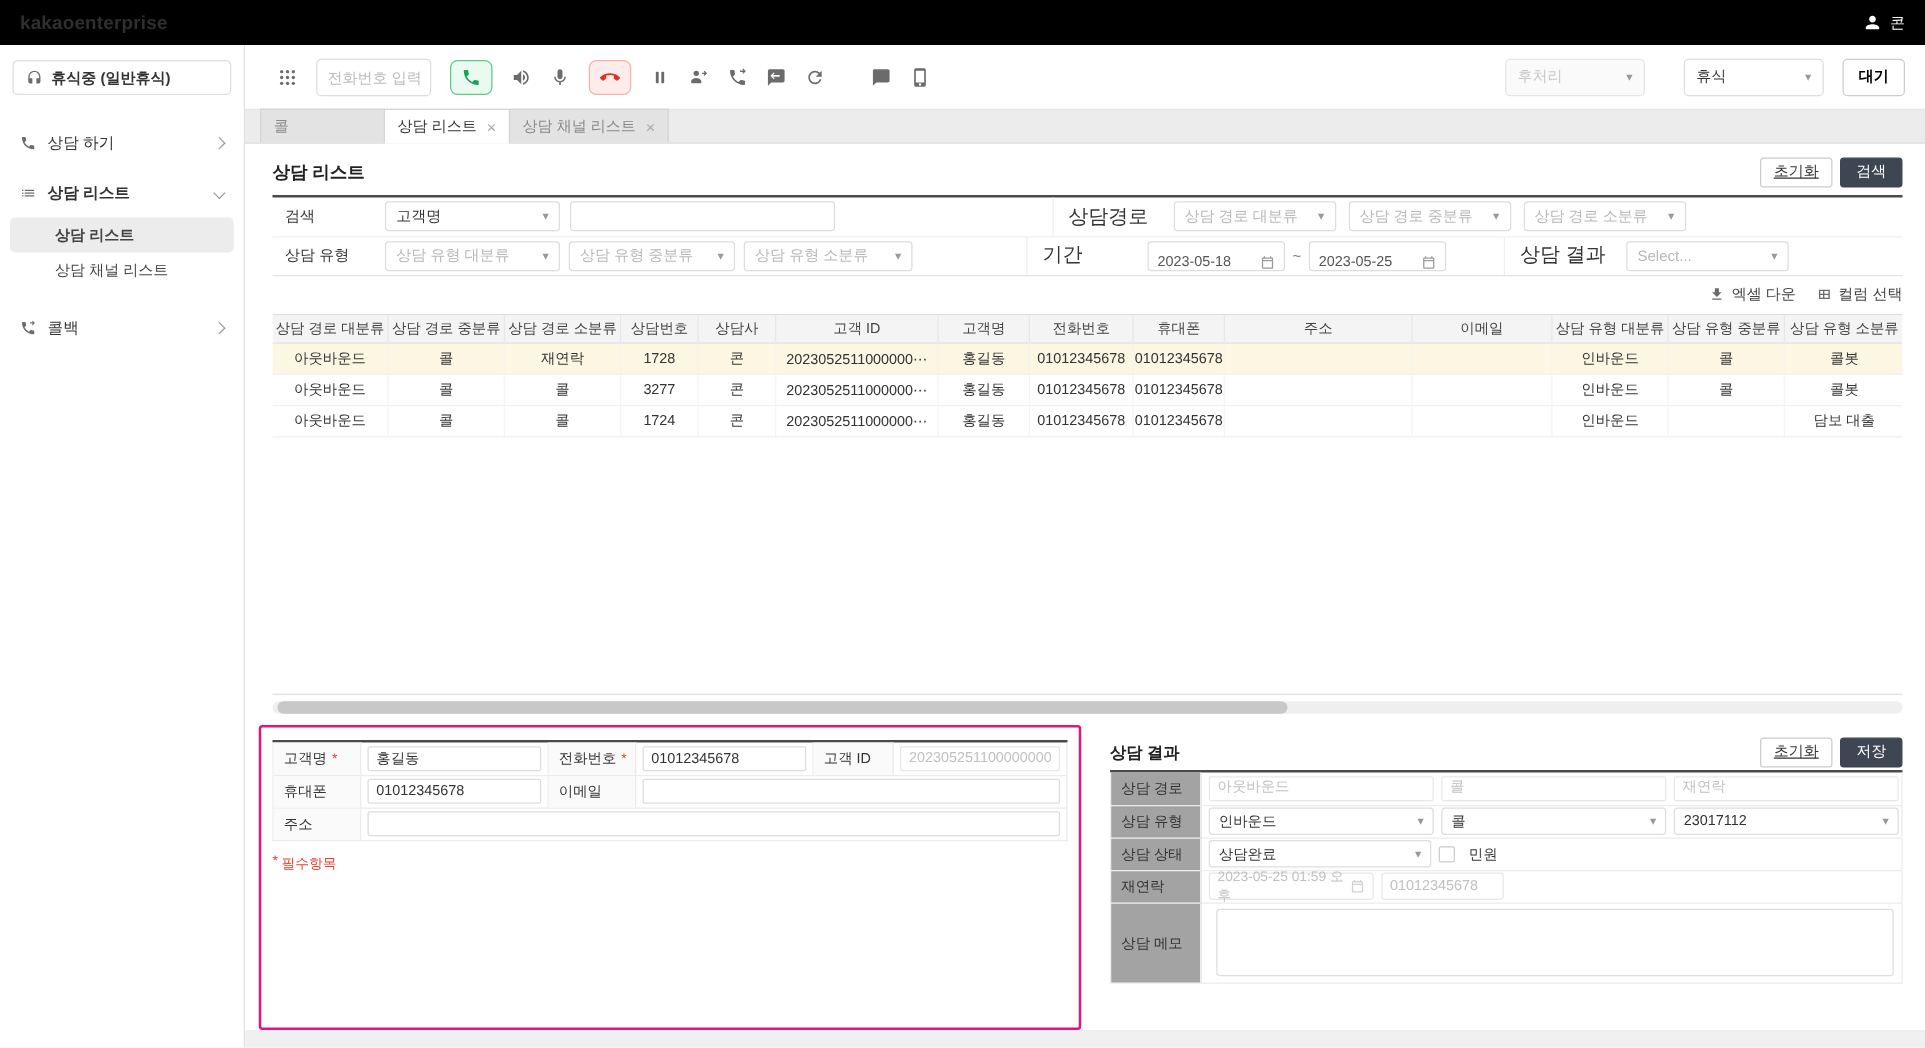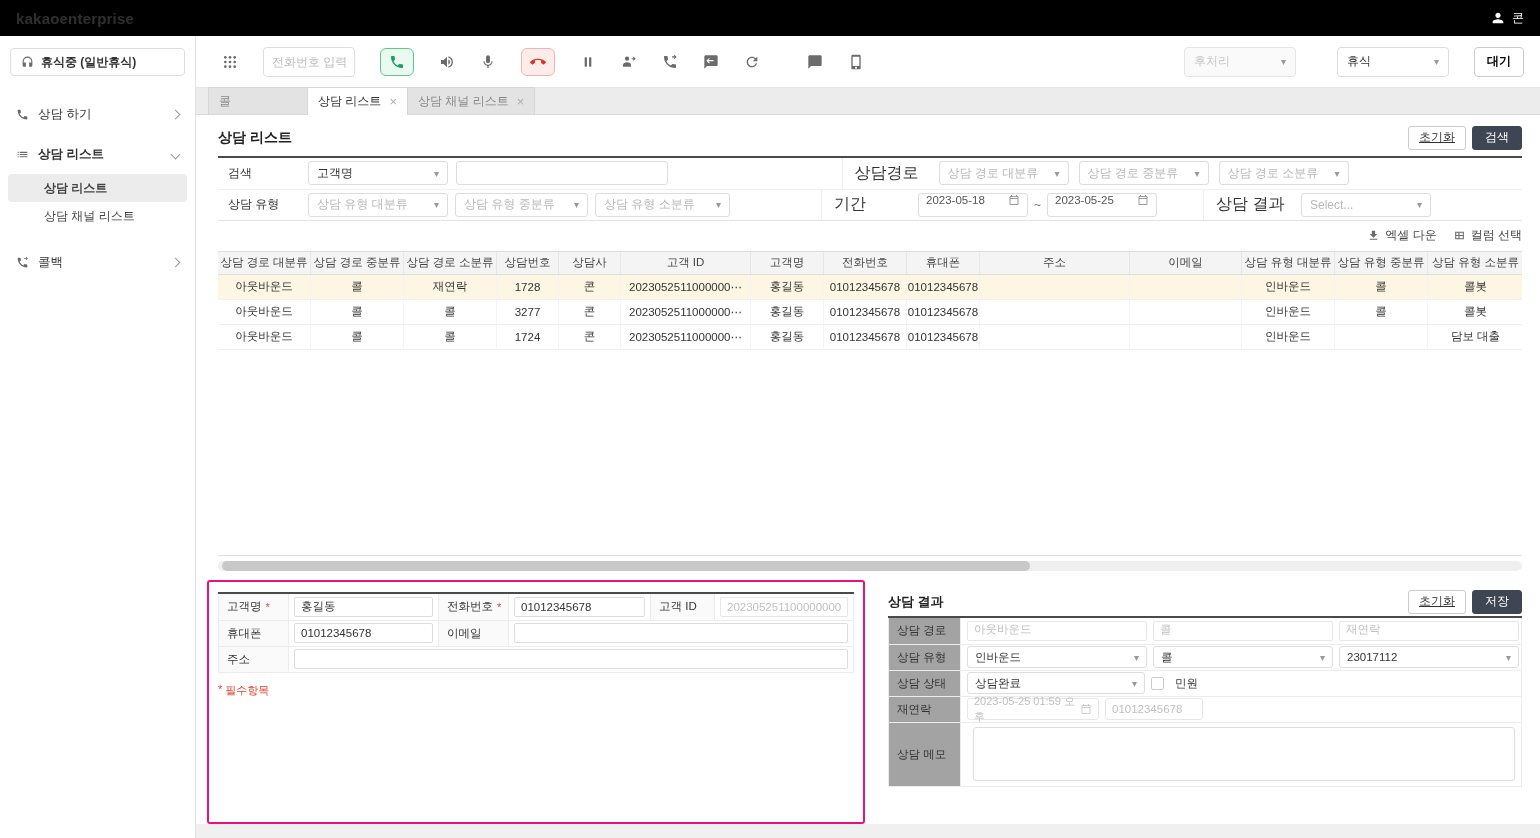--- a/index.html
+++ b/index.html
@@ -29,21 +29,21 @@
   .chev.right { transform:rotate(-45deg); }
   .chev.down { transform:rotate(45deg); }
 
   
   .ic { width:16px; height:16px; display:inline-block; color:#6b6b6b; flex:0 0 auto; }
   .ic svg { width:100%; height:100%; fill:currentColor; display:block; }
   .ic.sm { width:13px; height:13px; }
   .ic.xs { width:12px; height:12px; }
 
   
-  .toolbar { height:52px; background:#fff; border-bottom:1px solid #e6e6e6; display:flex; align-items:center; gap:25px; padding:0 16px 0 26px; flex:0 0 52px; }
+  .toolbar { height:52px; background:#fff; border-bottom:1px solid #e6e6e6; display:flex; align-items:center; gap:15px; padding:0 16px 0 26px; flex:0 0 52px; }
   .phone-input { width:92px; height:30px; border:1px solid #ddd; border-radius:4px; padding:0 8px; font-size:12px; font-family:inherit; color:#333; }
   .phone-input::placeholder { color:#bbb; }
   .pill-btn { width:34px; height:28px; border-radius:6px; display:flex; align-items:center; justify-content:center; cursor:pointer; }
   .pill-btn.green { background:#eafaf0; border:1px solid #5fc98a; }
   .pill-btn.green .ic { color:#17a35d; }
   .pill-btn.red { background:#fdecea; border:1px solid #f2b3ad; }
   .pill-btn.red .ic { color:#e0321f; }
   .tool-icon { cursor:pointer; }
   .tb-spacer { flex:1; }
   .selbox { height:30px; border:1px solid #ddd; border-radius:4px; background:#fff; display:flex; align-items:center; justify-content:space-between; padding:0 9px; font-size:12px; color:#333; cursor:pointer;margin-left:16px; }
@@ -72,21 +72,21 @@
   
   .filters { border-bottom:1px solid #e4e4e4; }
   .f-row { height:31px; display:flex; align-items:center; }
   .f-row + .f-row { border-top:1px solid #efefef; }
   .f-label { width:82px; padding-left:10px; font-size:12px; color:#333; flex:0 0 82px; }
   .f-label2 { width:90px; padding-left:12px; font-size:16px; color:#333; flex:0 0 90px; border-left:1px solid #efefef; height:100%; display:flex; align-items:center; }
   .fsel { height:24px; border:1px solid #ddd; border-radius:3px; background:#fff; display:flex; align-items:center; justify-content:space-between; padding:0 8px; font-size:12px; color:#333; cursor:pointer; }
   .fsel .arr { color:#999; font-size:10px; }
   .fsel.ph { color:#b8b8b8; }
   .f-input { height:24px; width:212px; border:1px solid #ddd; border-radius:3px; padding:0 8px; font-size:12px; font-family:inherit; margin-left:8px; }
-  .datebox { height:24px; width:110px; border:1px solid #ddd; border-radius:3px; display:flex; align-items:flex-start; justify-content:space-between; padding:0 7px; font-size:11.5px; color:#555; cursor:pointer; }
+  .datebox { height:24px; width:110px; border:1px solid #ddd; border-radius:3px; display:flex; align-items:flex-end; justify-content:space-between; padding:0 7px; font-size:11.5px; color:#555; cursor:pointer; }
   .datebox .ic { color:#9a9a9a; }
   .tilde { margin:0 6px; color:#777; }
   .f-fill { flex:1; }
 
   
   .tbl-actions { height:30px; display:flex; align-items:center; justify-content:flex-end; gap:16px; }
   .act { display:flex; align-items:center; gap:5px; font-size:12px; color:#444; cursor:pointer; }
 
   
   .table-area { height:308px; border-bottom:1px solid #e0e0e0; overflow:hidden; }

